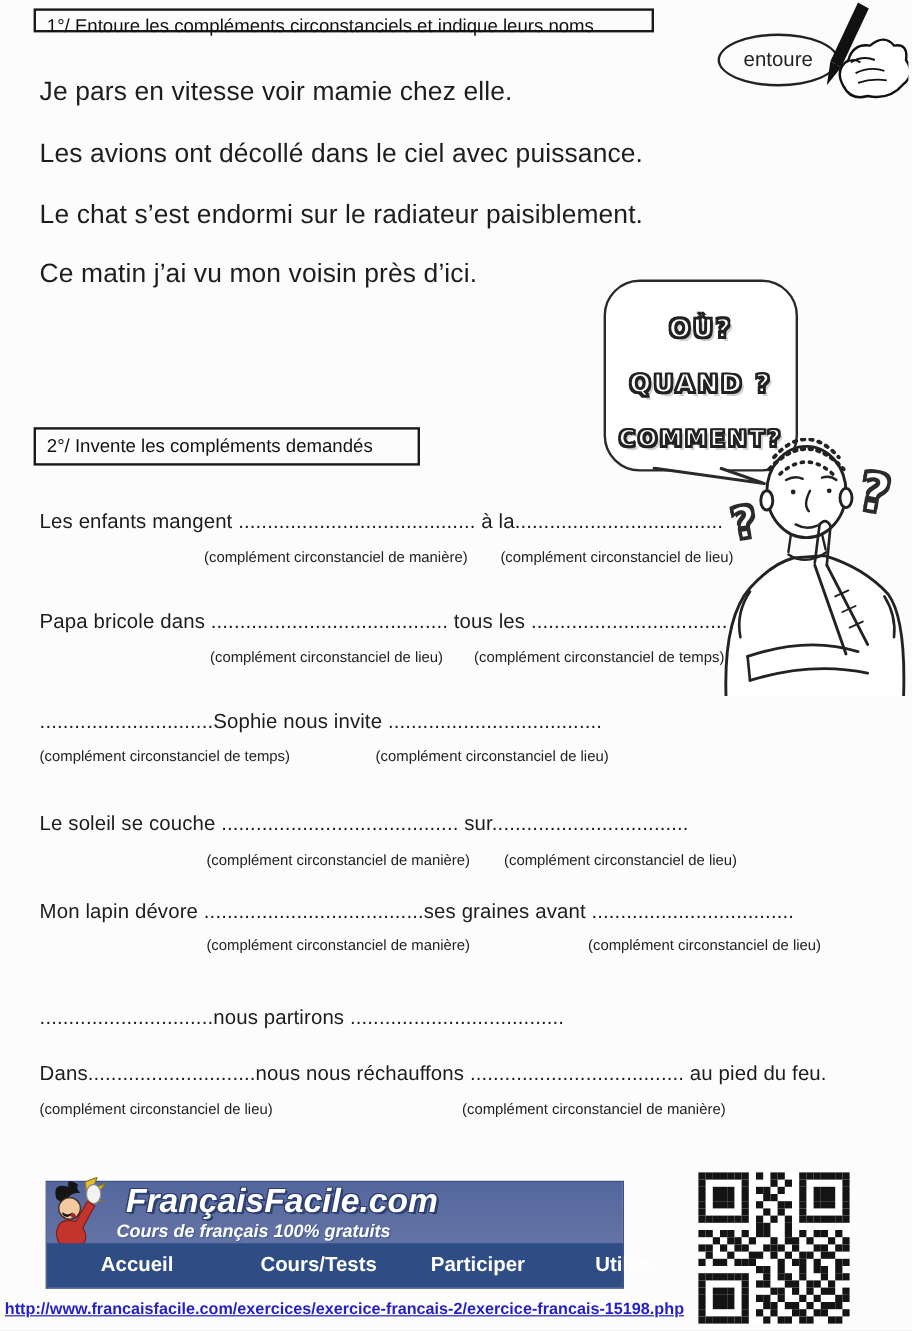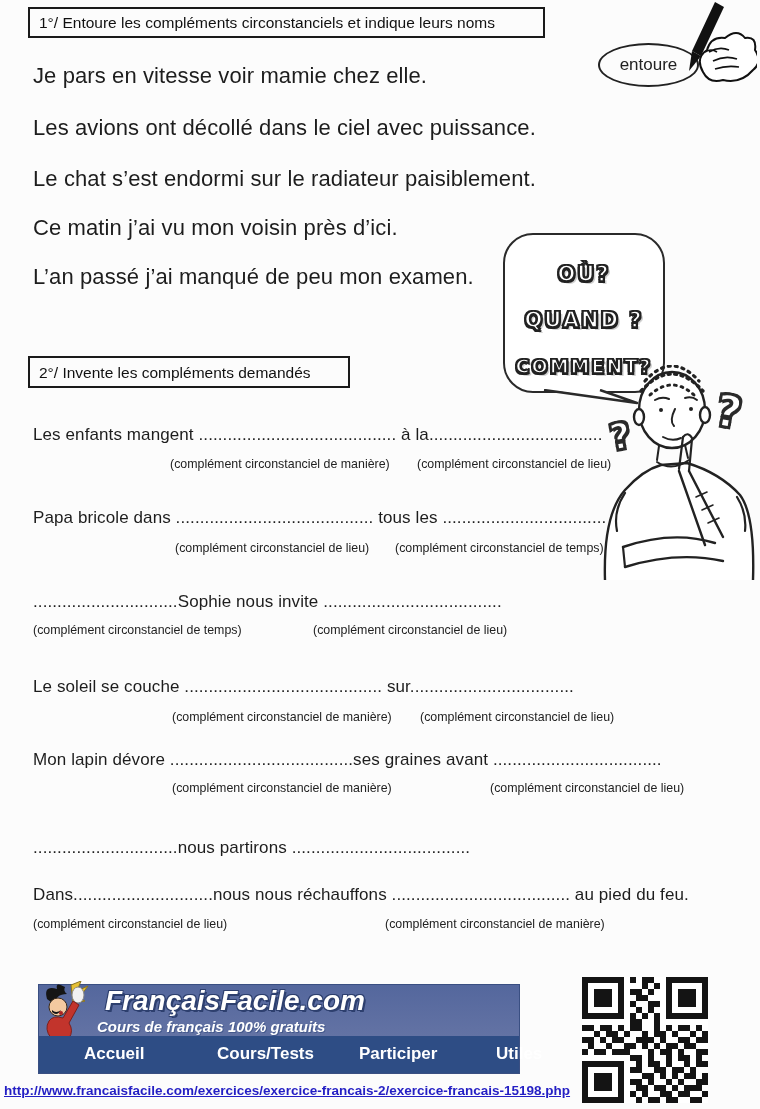--- a/index.html
+++ b/index.html
@@ -73,42 +73,41 @@
   
   .qr{display:grid;grid-template-columns:repeat(21,6px);grid-auto-rows:6px;background:#fff;}
   .qr div.on{background:#141414;}
   svg{display:block;}
 </style>
 </head>
 <body>
 
 <div id="canvas">
 
-  <div class="abs titlebox" style="left:28px;top:7px;width:517px;height:31px;line-height:28px;">
+  <div class="abs titlebox" style="left:28px;top:7px;width:517px;height:20px;line-height:28px;">
     <span>1°/ Entoure les compléments circonstanciels et indique leurs noms</span>
   </div>
 
-  <div class="abs oval" style="left:598px;top:43px;width:97px;height:40px;text-align:center;">
+  <div class="abs oval" style="left:598px;top:28px;width:97px;height:40px;text-align:center;">
     <span>entoure</span>
   </div>
   <svg class="abs" style="left:645px;top:0px;" width="112" height="98" viewBox="0 0 112 98">
     <path d="M58,72 Q50,58 62,50 Q66,36 80,38 Q92,28 100,38 Q112,36 110,50 Q118,62 108,70 Q96,84 78,80 Q64,84 58,72 Z" fill="#fff" stroke="#111" stroke-width="2"></path>
     <path d="M64,52 Q74,46 84,50" fill="none" stroke="#111" stroke-width="1.6"></path>
     <path d="M68,61 Q80,55 92,59" fill="none" stroke="#111" stroke-width="1.6"></path>
     <path d="M70,69 Q82,65 94,67" fill="none" stroke="#111" stroke-width="1.6"></path>
     <polygon points="70,2 79,7 56,56 47,51" fill="#111"></polygon>
     <polygon points="47,51 56,56 44,71" fill="#111"></polygon>
     <path d="M60,52 Q66,48 72,52" fill="none" stroke="#111" stroke-width="1.6"></path>
   </svg>
 
   <div class="abs sentence" style="left:33px;top:63px;">Je pars en vitesse voir mamie chez elle.</div>
   <div class="abs sentence" style="left:33px;top:115px;">Les avions ont décollé dans le ciel avec puissance.</div>
   <div class="abs sentence" style="left:33px;top:166px;">Le chat s’est endormi sur le radiateur paisiblement.</div>
   <div class="abs sentence" style="left:33px;top:215px;">Ce matin j’ai vu mon voisin près d’ici.</div>
-  <div class="abs sentence" style="left:33px;top:264px;">L’an passé j’ai manqué de peu mon examen.</div>
 
   <div class="abs bubble" style="left:503px;top:233px;width:162px;height:160px;">
     <div class="bubbletext" style="font-size:21px;">OÙ?</div>
     <div class="bubbletext" style="font-size:21px;">QUAND ?</div>
     <div class="bubbletext" style="font-size:19px;">COMMENT?</div>
   </div>
   <svg class="abs" style="left:542px;top:389px;" width="100" height="20" viewBox="0 0 100 20">
     <path d="M2,0 L95,14 L58,0 Z" fill="#fff"></path>
     <path d="M2,1 L95,14 L58,1" fill="none" stroke="#2a2a2a" stroke-width="2.5" stroke-linejoin="round"></path>
   </svg>

